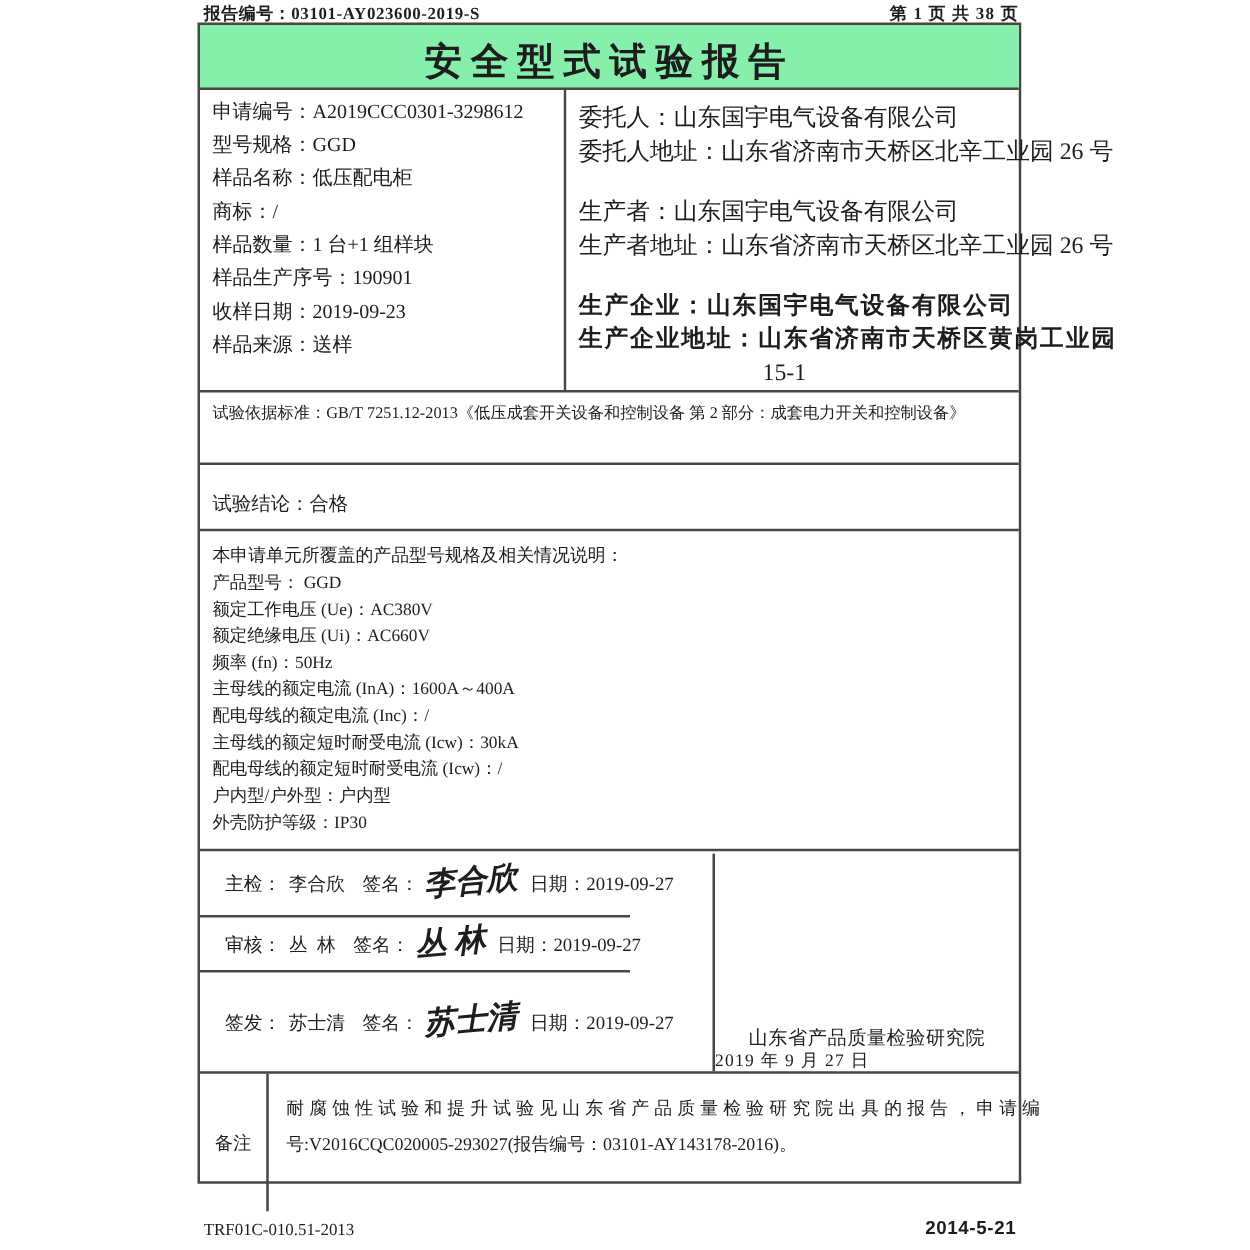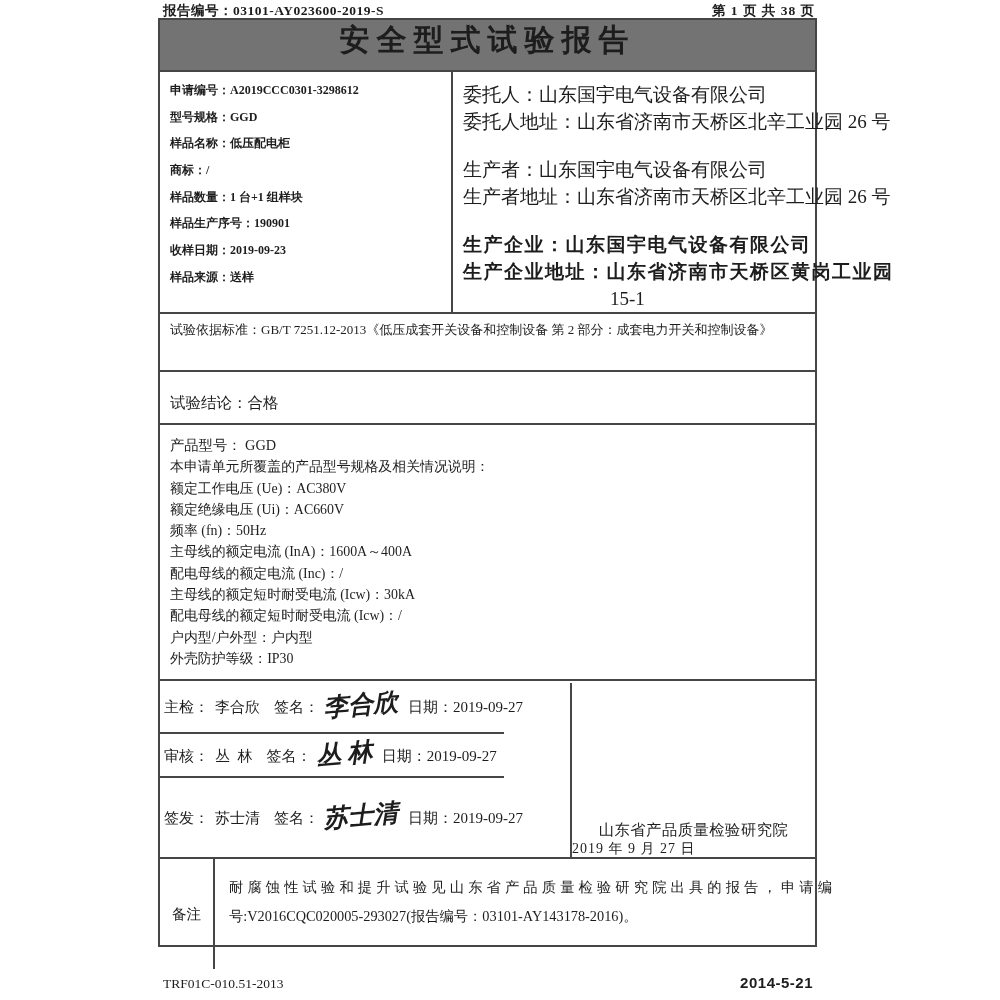--- a/index.html
+++ b/index.html
@@ -10,45 +10,45 @@
   
   .phead-left{position:absolute; left:163px; top:2px; font-size:13.5px; font-weight:bold; letter-spacing:.5px;}
   .phead-right{position:absolute; right:185px; top:2px; font-size:13.5px; font-weight:bold; letter-spacing:1px;}
 
   
   .tbl{position:absolute; left:158px; top:18px; width:655px; height:925px; border:2px solid #464646;}
   .cell{position:absolute; box-sizing:content-box;}
   .bb{border-bottom:2px solid #464646;}
   .br{border-right:2px solid #464646;}
 
-  .r-title{left:0; top:0; width:655px; height:50px; background:#737373;
-    display:flex; align-items:flex-start; justify-content:center;}
+  .r-title{left:0; top:0; width:655px; height:50px; background:#86efac;
+    display:flex; align-items:flex-end; justify-content:center;}
   .r-title .t{font-size:30px; font-weight:bold; letter-spacing:7px;}
 
   .r-info{left:0; top:52px; width:655px; height:240px;}
   .info-left{position:absolute; left:0; top:0; width:293px; height:240px; padding:0;}
-  .info-left .ln{padding-left:10px; height:26.7px; line-height:26.7px; font-size:12px; white-space:nowrap;font-weight:bold;}
+  .info-left .ln{padding-left:10px; height:26.7px; line-height:26.7px; font-size:16px; white-space:nowrap;}
   .info-left{padding-top:5px; box-sizing:border-box;}
   .info-right{position:absolute; left:295px; top:0; width:360px; height:240px; box-sizing:border-box; padding-top:9px;}
   .info-right .ln{padding-left:8px; height:27px; line-height:27px; font-size:19px; white-space:nowrap;}
   .info-right .gap{height:21px;}
   .info-right .indent{padding-left:155px;}
   .spread{letter-spacing:1.5px;font-weight:bold;}
 
   .r-standard{left:0; top:294px; width:655px; height:58px; box-sizing:border-box; padding:7px 10px 0 10px;
     font-size:13px; line-height:17px;}
   .r-conclusion{left:0; top:362px; width:655px; height:43px; box-sizing:border-box; padding:11px 10px 0 10px; font-size:15.5px;}
 
   .r-specs{left:0; top:407px; width:655px; height:254px; box-sizing:border-box; padding:8px 10px 0 10px;}
   .r-specs .ln{height:21.3px; line-height:21.3px; font-size:13.9px; white-space:nowrap;}
   .r-specs .ln:first-child{font-size:14.3px;}
 
   .r-sig{left:0; top:663px; width:655px; height:174px;}
   .sig-left{position:absolute; left:0; top:0; width:410px; height:174px;}
-  .sig-row{position:absolute; left:0; width:344px; display:flex; align-items:center; padding-left:4px; box-sizing:border-box; font-size:15px;}
+  .sig-row{position:absolute; left:0; width:344px; display:flex; align-items:center; padding-left:20px; box-sizing:border-box; font-size:15px;}
   .sig-row .lbl{white-space:nowrap;}
   .sig-row .nm{white-space:pre; margin-left:6px; margin-right:14px;}
   .sig-row .script{font-style:italic; font-weight:bold; font-size:25px; transform:rotate(-5deg); margin:0 10px 6px 4px; white-space:nowrap;}
   .sig-row .dt{white-space:nowrap; margin-left:auto; margin-right:8px;}
   .sig-r1{top:0; height:51px; border-bottom:2px solid #464646;}
   .sig-r2{top:53px; height:42px; border-bottom:2px solid #464646;}
   .sig-r3{top:97px; height:77px;}
   .sig-right{position:absolute; left:412px; top:0; width:243px; height:174px;}
   .org-name{position:absolute; left:0; top:137px; width:243px; text-align:center; font-size:15.3px; letter-spacing:.5px; white-space:nowrap;}
   .org-date{position:absolute; left:0; top:157px; width:243px; font-size:14px; letter-spacing:1px;}
@@ -102,22 +102,22 @@
 
     <div class="cell r-standard bb">
       <span>试验依据标准：GB/T 7251.12-2013《低压成套开关设备和控制设备 第 2 部分：成套电力开关和控制设备》</span>
     </div>
 
     <div class="cell r-conclusion bb">
       <span>试验结论：合格</span>
     </div>
 
     <div class="cell r-specs bb">
+      <div class="ln">本申请单元所覆盖的产品型号规格及相关情况说明：</div>
       <div class="ln">产品型号：  GGD</div>
-      <div class="ln">本申请单元所覆盖的产品型号规格及相关情况说明：</div>
       <div class="ln">额定工作电压 (Ue)：AC380V</div>
       <div class="ln">额定绝缘电压 (Ui)：AC660V</div>
       <div class="ln">频率 (fn)：50Hz</div>
       <div class="ln">主母线的额定电流 (InA)：1600A～400A</div>
       <div class="ln">配电母线的额定电流 (Inc)：/</div>
       <div class="ln">主母线的额定短时耐受电流 (Icw)：30kA</div>
       <div class="ln">配电母线的额定短时耐受电流 (Icw)：/</div>
       <div class="ln">户内型/户外型：户内型</div>
       <div class="ln">外壳防护等级：IP30</div>
     </div>

